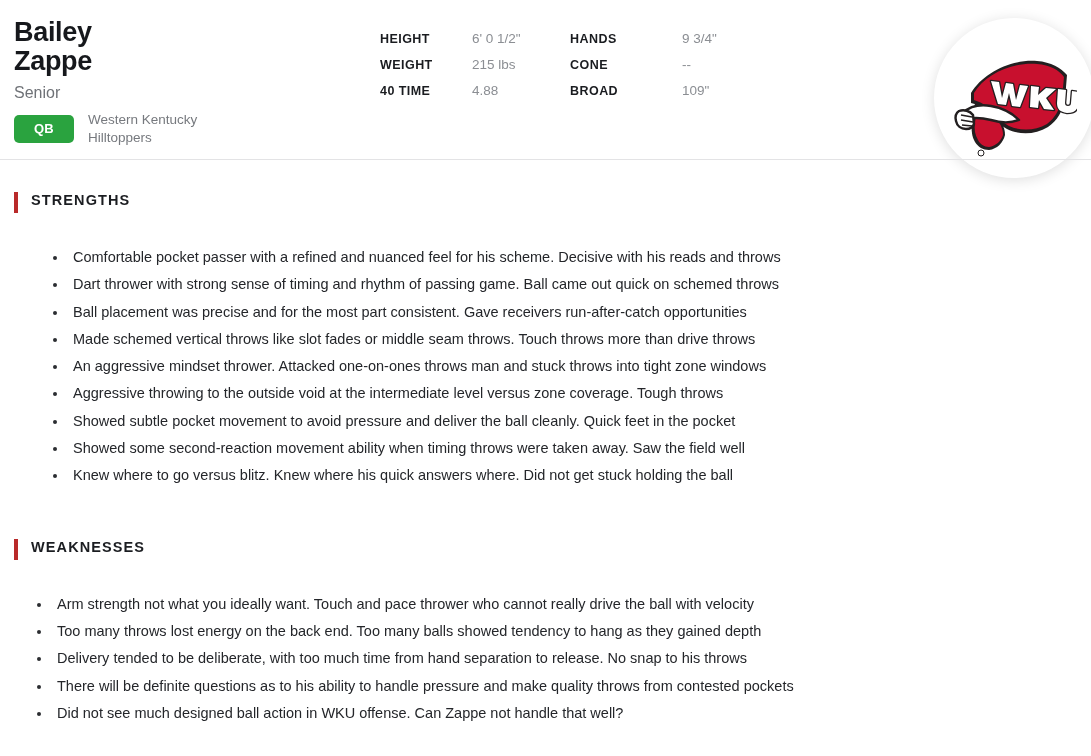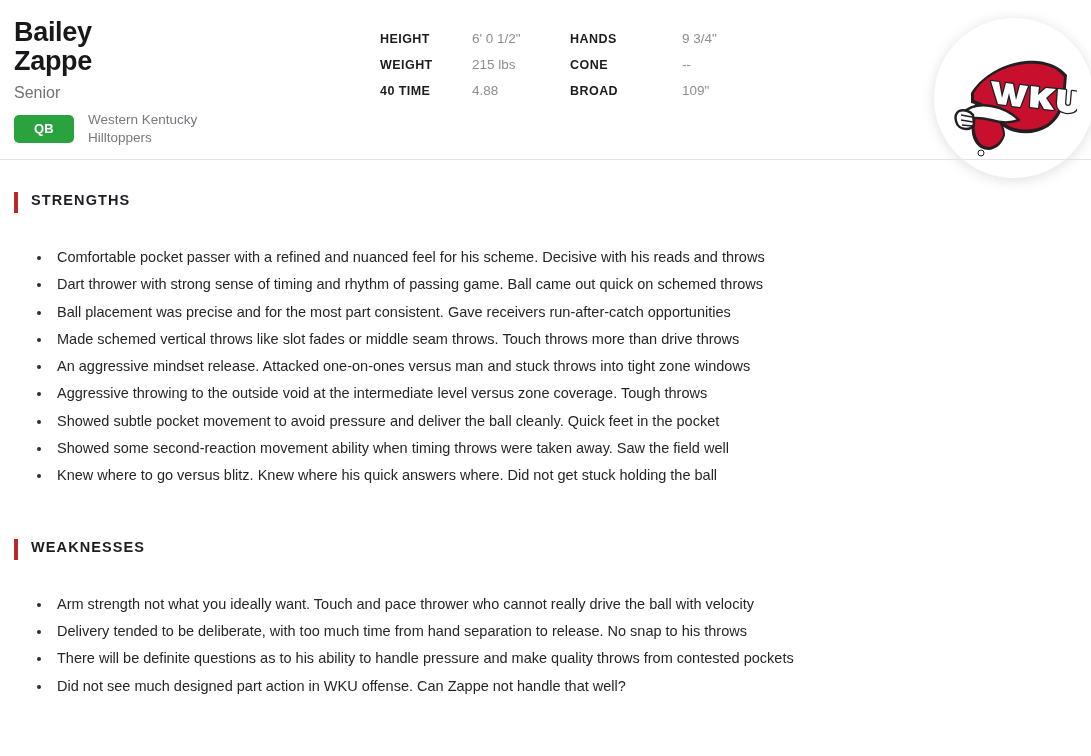--- a/index.html
+++ b/index.html
@@ -163,21 +163,21 @@
   .bullet-item::before {
     content: "";
     position: absolute;
     left: 37px;
     top: 12px;
     width: 4px;
     height: 4px;
     border-radius: 50%;
     background: #2b2d31;
   }
-  #strengths-list { margin-top: 30px; }
+  #strengths-list { margin-top: 30px; padding-left: 16px; }
   #weaknesses-list { margin-top: 30px; }
   #weaknesses-section { margin-top: 49px; }
   #strengths-section { margin-top: 20px; }
 </style>
 </head>
 <body>
 
 <div class="header">
 
   <div class="identity">
@@ -242,34 +242,35 @@
   <section class="section" id="strengths-section">
     <div class="section-header">
       <span class="section-accent"></span>
       <span class="section-title">STRENGTHS</span>
     </div>
     <ul class="bullet-list" id="strengths-list">
       <li class="bullet-item">Comfortable pocket passer with a refined and nuanced feel for his scheme. Decisive with his reads and throws</li>
       <li class="bullet-item">Dart thrower with strong sense of timing and rhythm of passing game. Ball came out quick on schemed throws</li>
       <li class="bullet-item">Ball placement was precise and for the most part consistent. Gave receivers run-after-catch opportunities</li>
       <li class="bullet-item">Made schemed vertical throws like slot fades or middle seam throws. Touch throws more than drive throws</li>
-      <li class="bullet-item">An aggressive mindset release. Attacked one-on-ones versus man and stuck throws into tight zone windows</li>
+      <li class="bullet-item">An aggressive mindset thrower. Attacked one-on-ones throws man and stuck throws into tight zone windows</li>
       <li class="bullet-item">Aggressive throwing to the outside void at the intermediate level versus zone coverage. Tough throws</li>
       <li class="bullet-item">Showed subtle pocket movement to avoid pressure and deliver the ball cleanly. Quick feet in the pocket</li>
       <li class="bullet-item">Showed some second-reaction movement ability when timing throws were taken away. Saw the field well</li>
       <li class="bullet-item">Knew where to go versus blitz. Knew where his quick answers where. Did not get stuck holding the ball</li>
     </ul>
   </section>
 
   <section class="section" id="weaknesses-section">
     <div class="section-header">
       <span class="section-accent"></span>
       <span class="section-title">WEAKNESSES</span>
     </div>
     <ul class="bullet-list" id="weaknesses-list">
       <li class="bullet-item">Arm strength not what you ideally want. Touch and pace thrower who cannot really drive the ball with velocity</li>
+      <li class="bullet-item">Too many throws lost energy on the back end. Too many balls showed tendency to hang as they gained depth</li>
       <li class="bullet-item">Delivery tended to be deliberate, with too much time from hand separation to release. No snap to his throws</li>
       <li class="bullet-item">There will be definite questions as to his ability to handle pressure and make quality throws from contested pockets</li>
-      <li class="bullet-item">Did not see much designed part action in WKU offense. Can Zappe not handle that well?</li>
+      <li class="bullet-item">Did not see much designed ball action in WKU offense. Can Zappe not handle that well?</li>
     </ul>
   </section>
 
 </div>
 
 </body></html>

